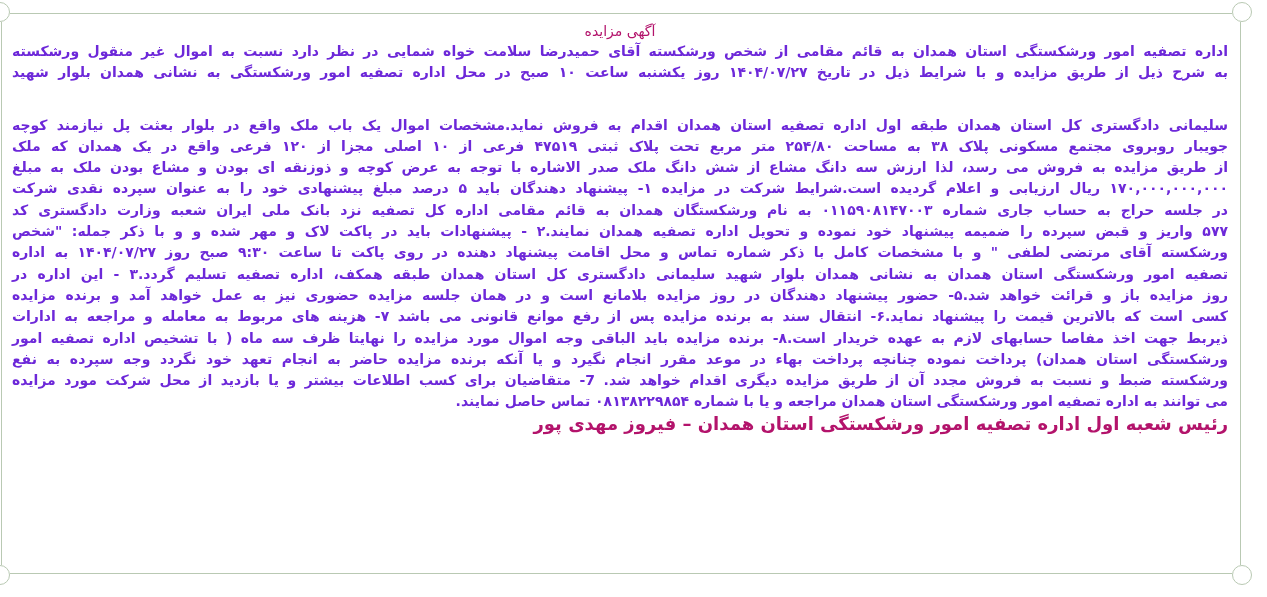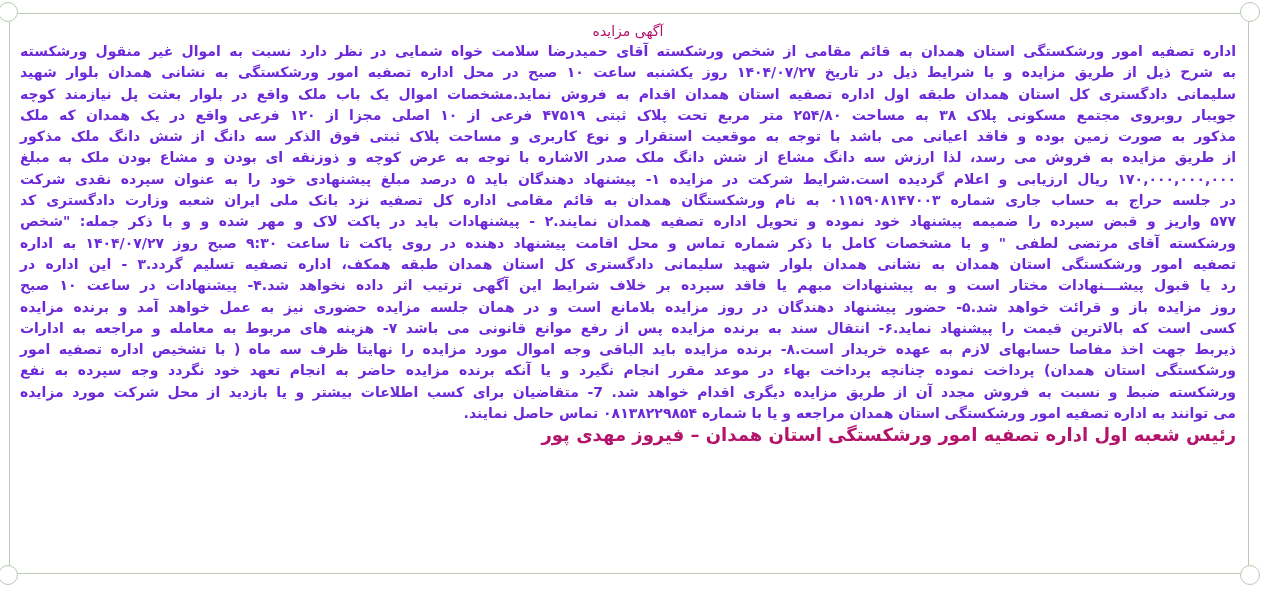--- a/index.html
+++ b/index.html
@@ -1,18 +1,18 @@
 <!DOCTYPE html>
 <html><head>
 <meta charset="utf-8">
 <style>
   html, body { margin: 0; padding: 0; background: #ffffff; }
   body { width: 1267px; height: 597px; position: relative; overflow: hidden; font-family: "DejaVu Sans", sans-serif; }
   .frame {
-    position: absolute; left: 9px; top: 13px; width: 1240px; height: 561px;
+    position: absolute; left: 1px; top: 13px; width: 1240px; height: 561px;
     border: 1.5px solid #b9c9b3; box-sizing: border-box; background: #fff;
   }
   .corner { position: absolute; width: 10px; height: 10px; background: #fff; }
   .corner::after { content: ""; position: absolute; width: 20px; height: 20px; border: 1.5px solid #b9c9b3; border-radius: 50%; box-sizing: border-box; }
   .c-tl { left: -2px; top: -2px; } .c-tl::after { left: -10px; top: -10px; }
   .c-tr { right: -2px; top: -2px; } .c-tr::after { right: -10px; top: -10px; }
   .c-bl { left: -2px; bottom: -2px; } .c-bl::after { left: -10px; bottom: -10px; }
   .c-br { right: -2px; bottom: -2px; } .c-br::after { right: -10px; bottom: -10px; }
   .content {
     position: absolute; left: 10px; right: 12px; top: 8px;
@@ -38,30 +38,28 @@
 <div class="frame">
   <div class="corner c-tl"></div>
   <div class="corner c-tr"></div>
   <div class="corner c-bl"></div>
   <div class="corner c-br"></div>
 
   <div class="content">
     <div class="title">آگهی مزایده</div>
     <div class="line" style="display: block;">اداره تصفیه امور ورشکستگی استان همدان به قائم مقامی از شخص ورشکسته آقای حمیدرضا سلامت خواه شمایی در نظر دارد نسبت به اموال غیر منقول ورشکسته</div>
     <div class="line" style="display: block;">به شرح ذیل از طریق مزایده و با شرایط ذیل در تاریخ ۱۴۰۴/۰۷/۲۷ روز یکشنبه ساعت ۱۰ صبح در محل اداره تصفیه امور ورشکستگی به نشانی همدان بلوار شهید</div>
-    <div class="line" style="display: block;">سلیمانی دادگستری کل استان همدان طبقه اول اداره تصفیه استان همدان اقدام به فروش نماید.مشخصات اموال یک باب ملک واقع در بلوار بعثت پل نیازمند کوچه</div>
+    <div class="line" style="display: block; margin-top: 31px;">سلیمانی دادگستری کل استان همدان طبقه اول اداره تصفیه استان همدان اقدام به فروش نماید.مشخصات اموال یک باب ملک واقع در بلوار بعثت پل نیازمند کوچه</div>
     <div class="line" style="display: block;">جویبار روبروی مجتمع مسکونی پلاک ۳۸ به مساحت ۲۵۴/۸۰ متر مربع تحت پلاک ثبتی ۴۷۵۱۹ فرعی از ۱۰ اصلی مجزا از ۱۲۰ فرعی واقع در یک همدان که ملک</div>
-    <div class="line" style="display: block;">مذکور به صورت زمین بوده و فاقد اعیانی می باشد با توجه به موقعیت استقرار و نوع کاربری و مساحت پلاک ثبتی فوق الذکر سه دانگ از شش دانگ ملک مذکور</div>
     <div class="line" style="display: block;">از طریق مزایده به فروش می رسد، لذا ارزش سه دانگ مشاع از شش دانگ ملک صدر الاشاره با توجه به عرض کوچه و ذوزنقه ای بودن و مشاع بودن ملک به مبلغ</div>
     <div class="line" style="display: block;">۱۷۰,۰۰۰,۰۰۰,۰۰۰ ریال ارزیابی و اعلام گردیده است.شرایط شرکت در مزایده ۱- پیشنهاد دهندگان باید ۵ درصد مبلغ پیشنهادی خود را به عنوان سپرده نقدی شرکت</div>
     <div class="line" style="display: block;">در جلسه حراج به حساب جاری شماره ۰۱۱۵۹۰۸۱۴۷۰۰۳ به نام ورشکستگان همدان به قائم مقامی اداره کل تصفیه نزد بانک ملی ایران شعبه وزارت دادگستری کد</div>
     <div class="line" style="display: block;">۵۷۷ واریز و قبض سپرده را ضمیمه پیشنهاد خود نموده و تحویل اداره تصفیه همدان نمایند.۲ - پیشنهادات باید در پاکت لاک و مهر شده و و با ذکر جمله: "شخص</div>
     <div class="line" style="display: block;">ورشکسته آقای مرتضی لطفی " و با مشخصات کامل با ذکر شماره تماس و محل اقامت پیشنهاد دهنده در روی پاکت تا ساعت ۹:۳۰ صبح روز ۱۴۰۴/۰۷/۲۷ به اداره</div>
     <div class="line" style="display: block;">تصفیه امور ورشکستگی استان همدان به نشانی همدان بلوار شهید سلیمانی دادگستری کل استان همدان طبقه همکف، اداره تصفیه تسلیم گردد.۳ - این اداره در</div>
-    <div class="line" style="display: block;">رد یا قبول پیشـــنهادات مختار است و به پیشنهادات مبهم یا فاقد سپرده بر خلاف شرایط این آگهی ترتیب اثر داده نخواهد شد.۴- پیشنهادات در ساعت ۱۰ صبح</div>
     <div class="line" style="display: block;">روز مزایده باز و قرائت خواهد شد.۵- حضور پیشنهاد دهندگان در روز مزایده بلامانع است و در همان جلسه مزایده حضوری نیز به عمل خواهد آمد و برنده مزایده</div>
     <div class="line" style="display: block;">کسی است که بالاترین قیمت را پیشنهاد نماید.۶- انتقال سند به برنده مزایده پس از رفع موانع قانونی می باشد ۷- هزینه های مربوط به معامله و مراجعه به ادارات</div>
     <div class="line" style="display: block;">ذیربط جهت اخذ مفاصا حسابهای لازم به عهده خریدار است.۸- برنده مزایده باید الباقی وجه اموال مورد مزایده را نهایتا ظرف سه ماه ( با تشخیص اداره تصفیه امور</div>
     <div class="line" style="display: block;">ورشکستگی استان همدان) پرداخت نموده چنانچه پرداخت بهاء در موعد مقرر انجام نگیرد و یا آنکه برنده مزایده حاضر به انجام تعهد خود نگردد وجه سپرده به نفع</div>
     <div class="line" style="display: block;">ورشکسته ضبط و نسبت به فروش مجدد آن از طریق مزایده دیگری اقدام خواهد شد. 7- متقاضیان برای کسب اطلاعات بیشتر و یا بازدید از محل شرکت مورد مزایده</div>
     <div class="line last" style="display: block;">می توانند به اداره تصفیه امور ورشکستگی استان همدان مراجعه و یا با شماره ۰۸۱۳۸۲۲۹۸۵۴ تماس حاصل نمایند.</div>
     <div class="sign" style="display: block;">رئیس شعبه اول اداره تصفیه امور ورشکستگی استان همدان – فیروز مهدی پور</div>
   </div>
 </div>
 

